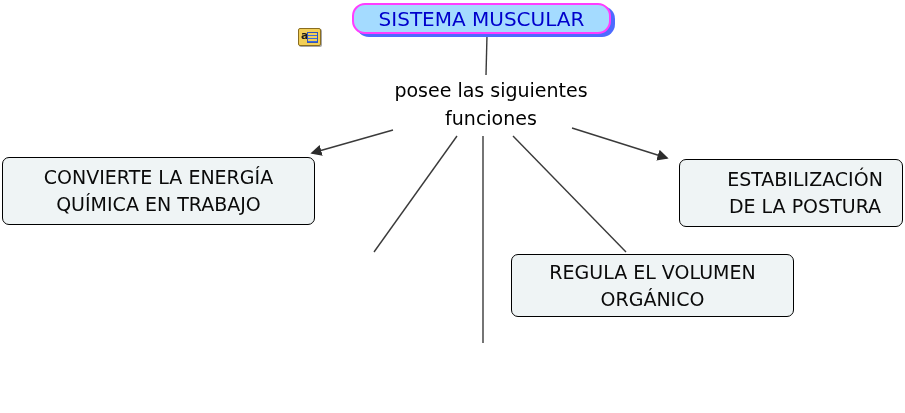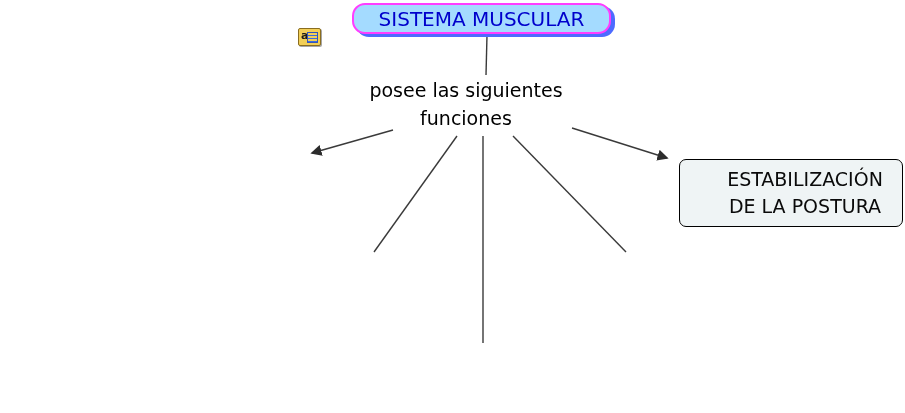--- a/index.html
+++ b/index.html
@@ -49,21 +49,21 @@
     border: 2px solid var(--title-border, #ff3dff);
     border-radius: 13px;
     box-shadow: 4px 3px 0 var(--title-shadow, #4d6bff);
     color: var(--title-text, #0000cc);
     font-size: 20px;
     white-space: nowrap;
   }
 
   .linking {
     position: absolute;
-    left: 332px; top: 77px;
+    left: 357px; top: 77px;
     width: 268px;
     text-align: center;
     font-size: 19px;
     line-height: 1.45;
     color: #000000;
     white-space: pre-line;
   }
 
   
   .n-convierte      { left: 2px;   top: 157px; width: 313px; height: 68px; }
@@ -125,20 +125,24 @@
   <div class="title-node">SISTEMA MUSCULAR</div>
 
   <div class="anno">
     <span class="anno-letter">a</span>
     <span class="anno-lines"></span>
   </div>
 
   <div class="linking">posee las siguientes
 funciones</div>
 
+  <div class="node n-convierte">CONVIERTE LA ENERGÍA
+QUÍMICA EN TRABAJO</div>
 
 
 
+  <div class="node n-regula">REGULA EL VOLUMEN
+ORGÁNICO</div>
 
   <div class="node n-estabilizacion">ESTABILIZACIÓN
 DE LA POSTURA</div>
 
 </div>
 
 </body></html>

